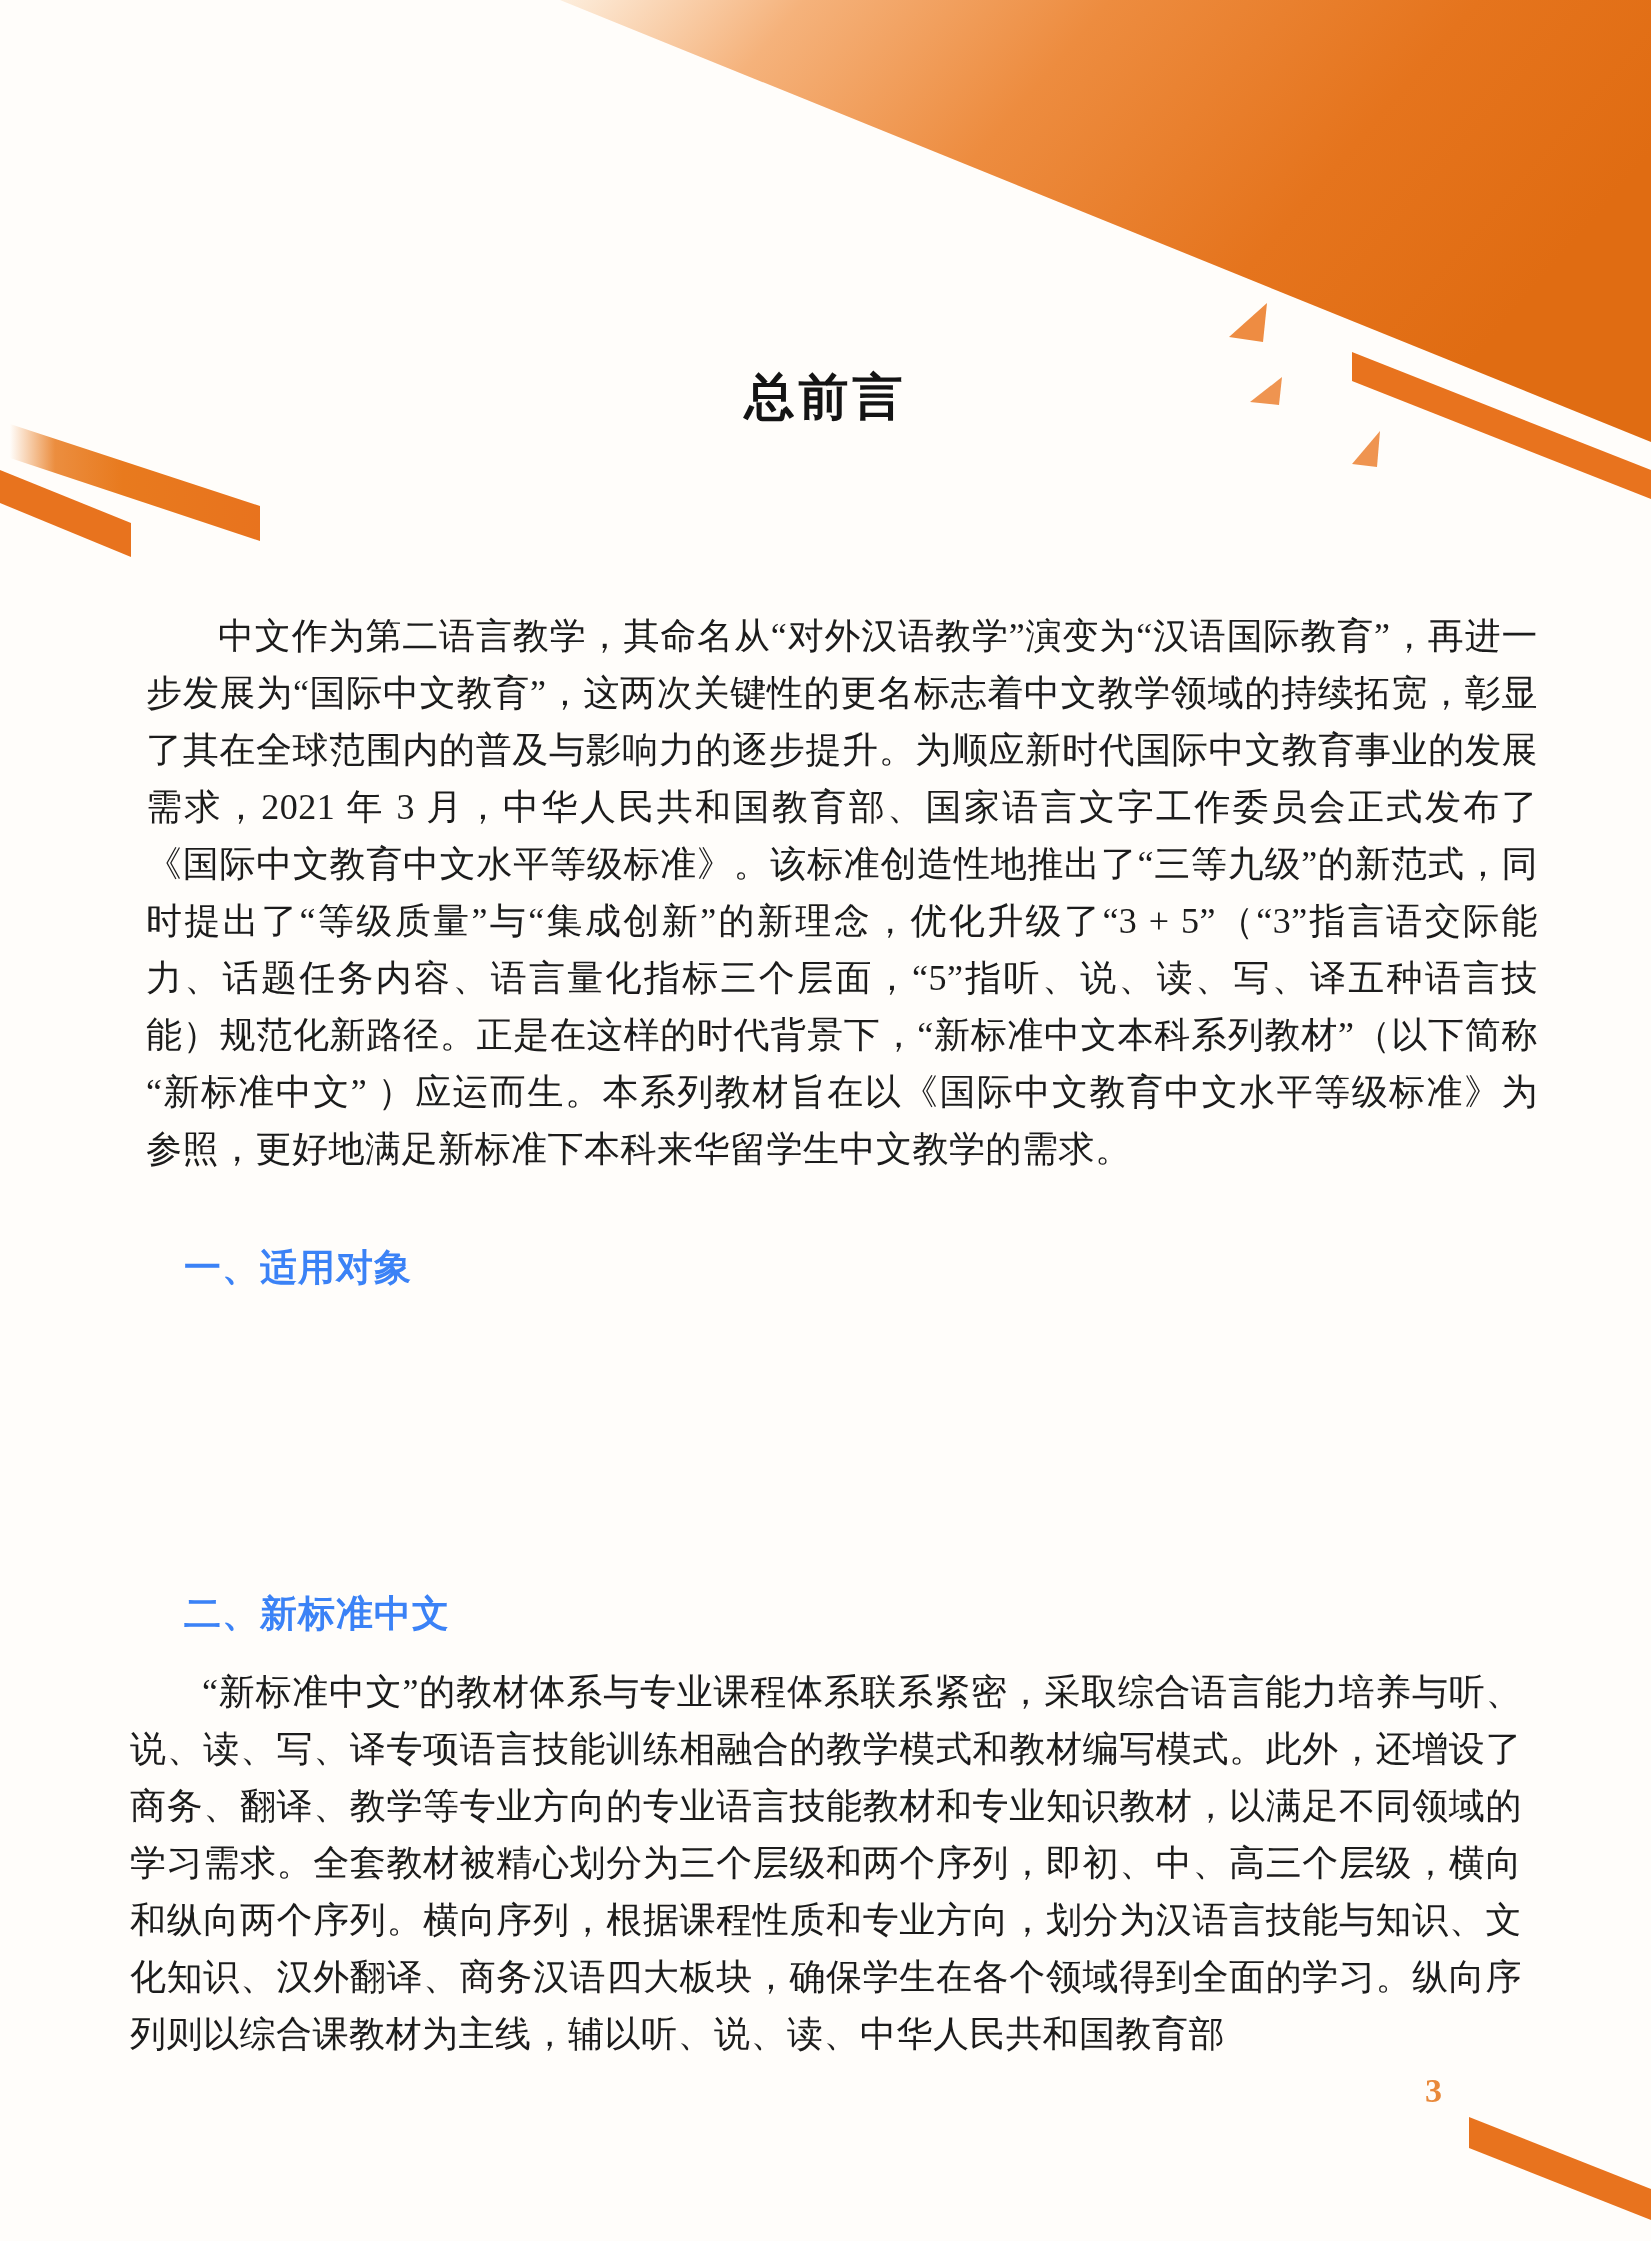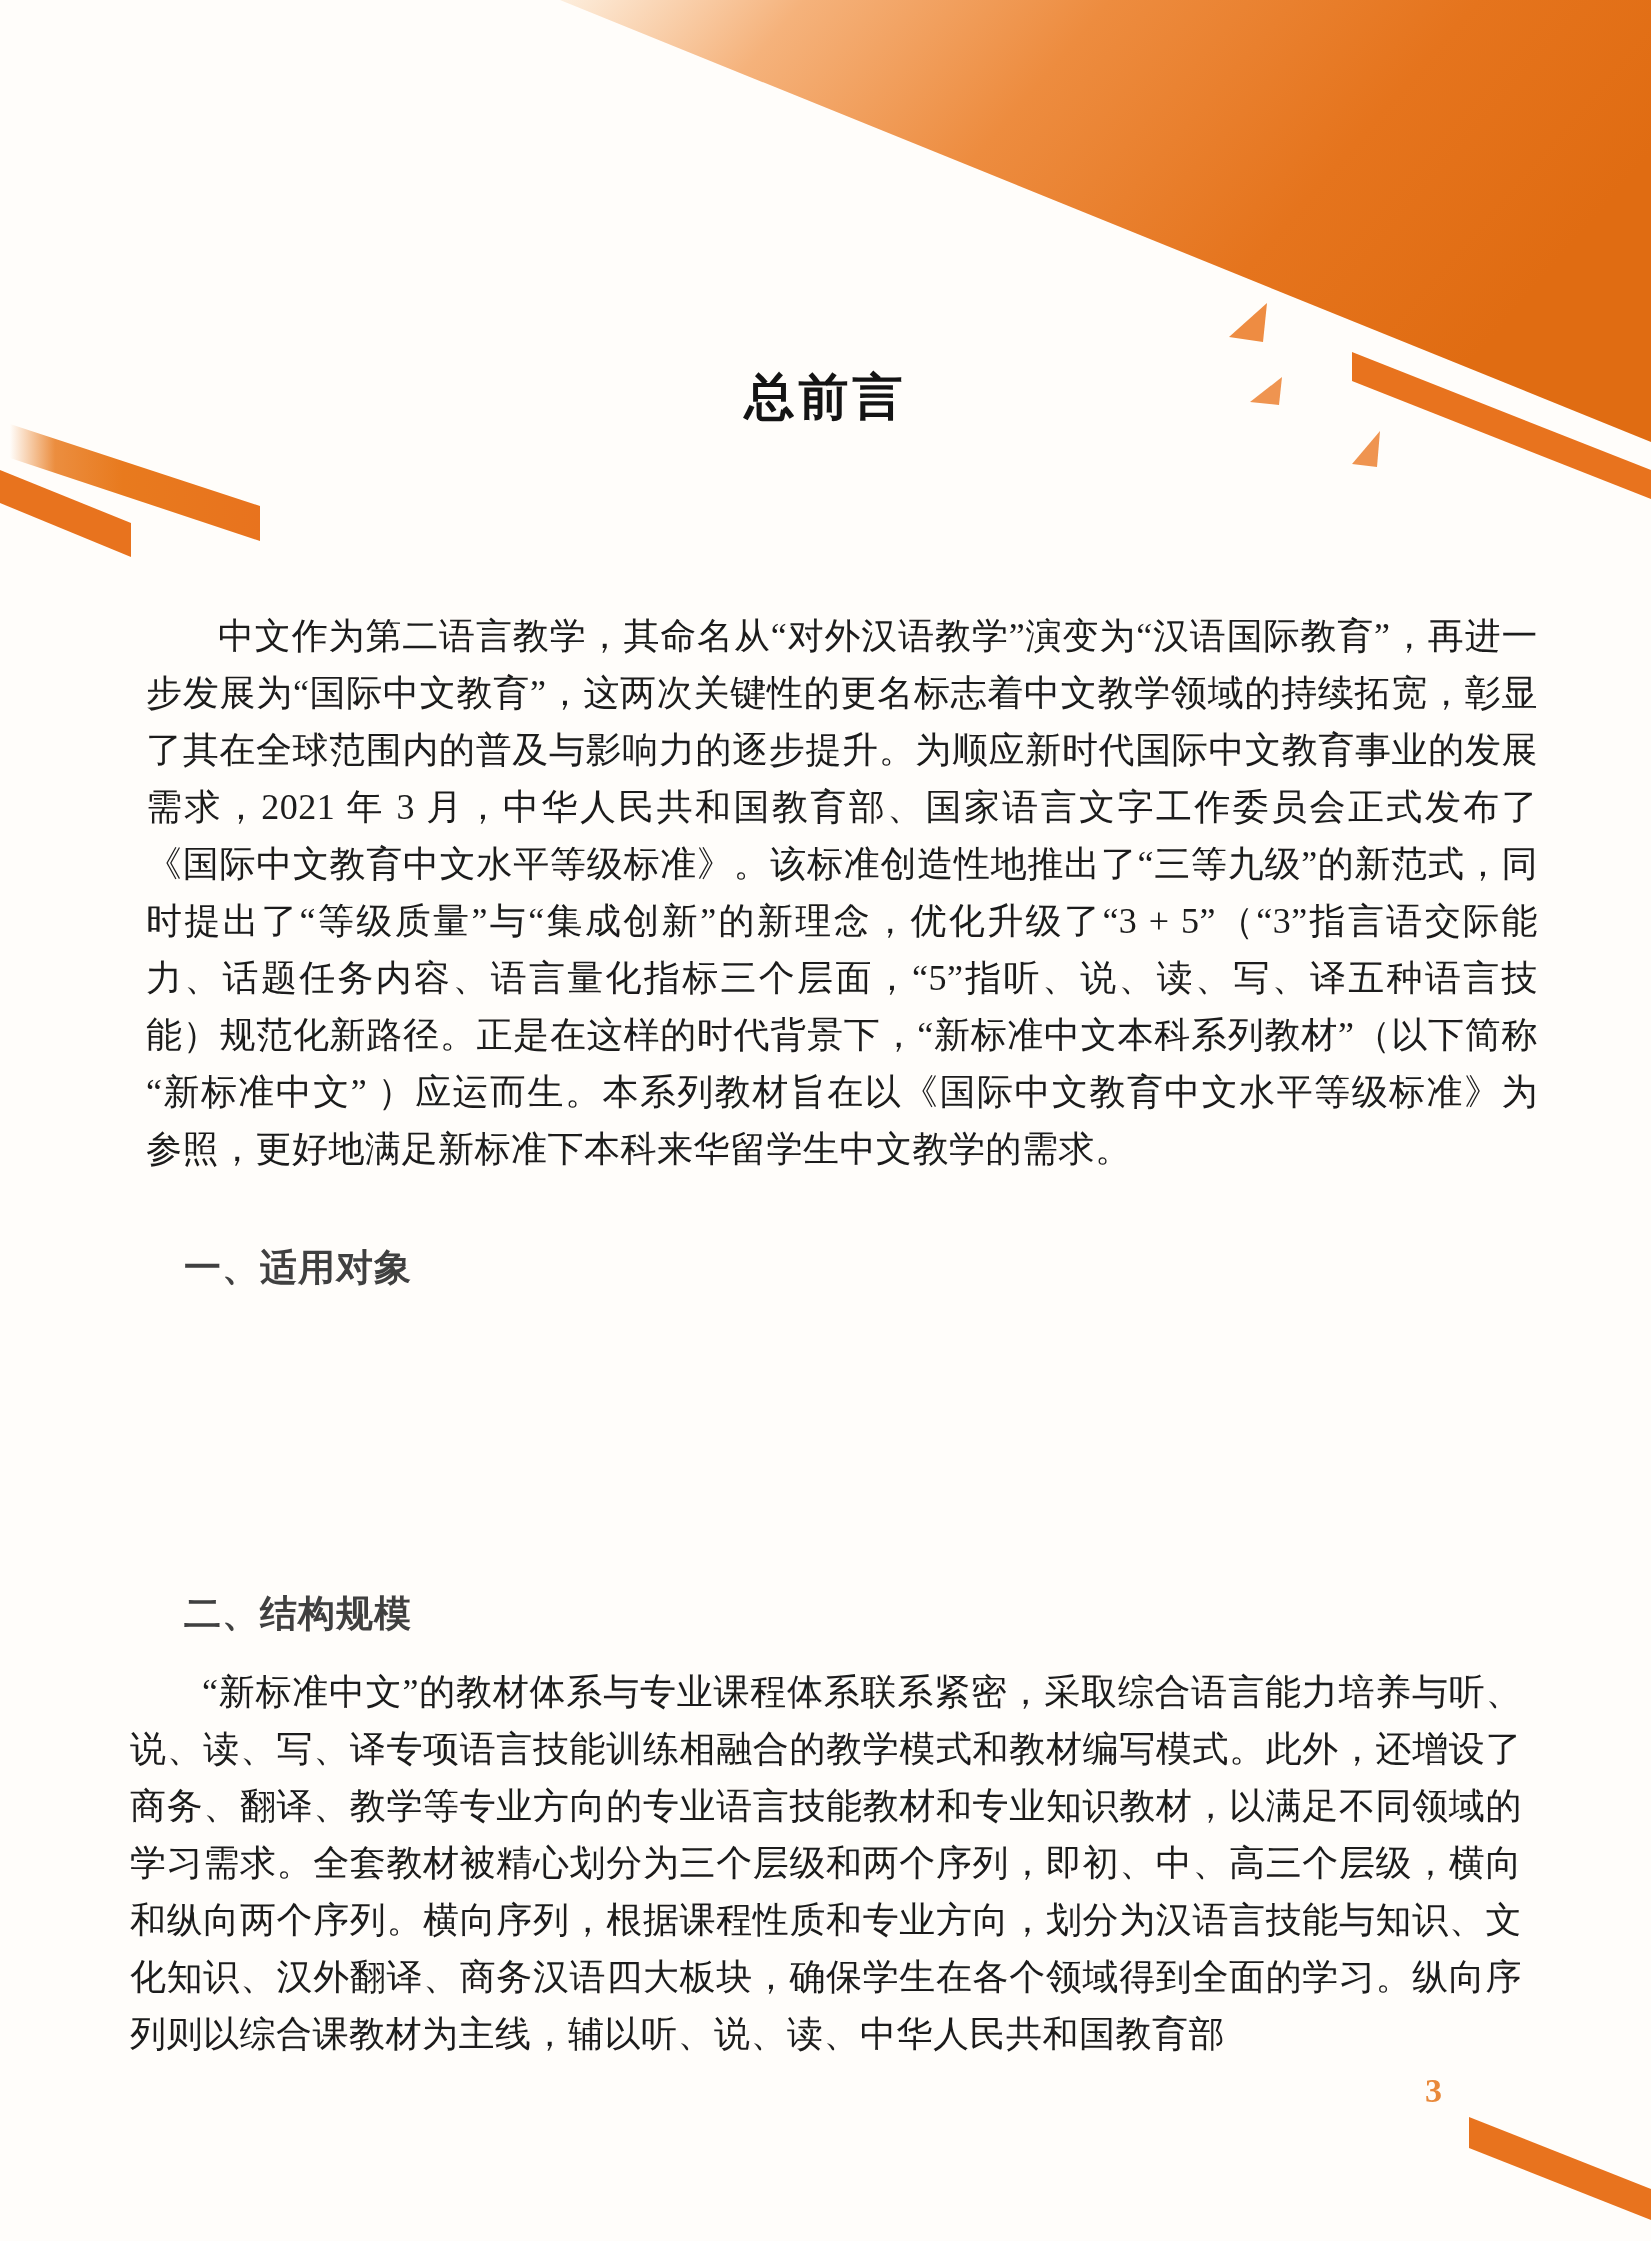--- a/index.html
+++ b/index.html
@@ -23,21 +23,21 @@
     position:absolute;left:130px;width:1392px;
     font-size:36px;line-height:57px;
     text-align:justify;text-justify:inter-ideograph;
     letter-spacing:0.5px;
   }
   .body-text.indent{text-indent:72px;}
   .para-1{top:572px;margin-left:16px;}
   .section-heading{
     position:absolute;left:184px;
     font-family:"Liberation Sans","DejaVu Sans",sans-serif;
-    font-weight:bold;font-size:37px;color:#404040;letter-spacing:1px;
+    font-weight:bold;font-size:37px;color:#3b82f6;letter-spacing:1px;
   }
   .heading-1{top:1212px;}
   .para-2{top:1284px;}
   .heading-2{top:1558px;}
   .para-3{top:1628px;}
   .page-number{
     position:absolute;top:2072px;left:1425px;
     font-family:"Liberation Serif","DejaVu Serif",serif;
     font-size:34px;font-weight:bold;color:#e9893a;
   }
@@ -77,18 +77,18 @@
 
     <polygon points="1469,2117 1651,2189 1651,2220 1469,2148" fill="#e8731e"></polygon>
   </svg>
 
   <h1 class="doc-title">总前言</h1>
 
   <p class="body-text indent para-1">中文作为第二语言教学，其命名从“对外汉语教学”演变为“汉语国际教育”，再进一步发展为“国际中文教育”，这两次关键性的更名标志着中文教学领域的持续拓宽，彰显了其在全球范围内的普及与影响力的逐步提升。为顺应新时代国际中文教育事业的发展需求，2021 年 3 月，中华人民共和国教育部、国家语言文字工作委员会正式发布了《国际中文教育中文水平等级标准》。该标准创造性地推出了“三等九级”的新范式，同时提出了“等级质量”与“集成创新”的新理念，优化升级了“3 + 5”（“3”指言语交际能力、话题任务内容、语言量化指标三个层面，“5”指听、说、读、写、译五种语言技能）规范化新路径。正是在这样的时代背景下，“新标准中文本科系列教材”（以下简称“新标准中文” ）应运而生。本系列教材旨在以《国际中文教育中文水平等级标准》为参照，更好地满足新标准下本科来华留学生中文教学的需求。</p>
 
   <h2 class="section-heading heading-1">一、适用对象</h2>
 
-  <h2 class="section-heading heading-2">二、结构规模</h2>
+  <h2 class="section-heading heading-2">二、新标准中文</h2>
   <p class="body-text indent para-3">“新标准中文”的教材体系与专业课程体系联系紧密，采取综合语言能力培养与听、说、读、写、译专项语言技能训练相融合的教学模式和教材编写模式。此外，还增设了商务、翻译、教学等专业方向的专业语言技能教材和专业知识教材，以满足不同领域的学习需求。全套教材被精心划分为三个层级和两个序列，即初、中、高三个层级，横向和纵向两个序列。横向序列，根据课程性质和专业方向，划分为汉语言技能与知识、文化知识、汉外翻译、商务汉语四大板块，确保学生在各个领域得到全面的学习。纵向序列则以综合课教材为主线，辅以听、说、读、中华人民共和国教育部</p>
 
   <div class="page-number">3</div>
 
 </div>
 
 </body></html>

